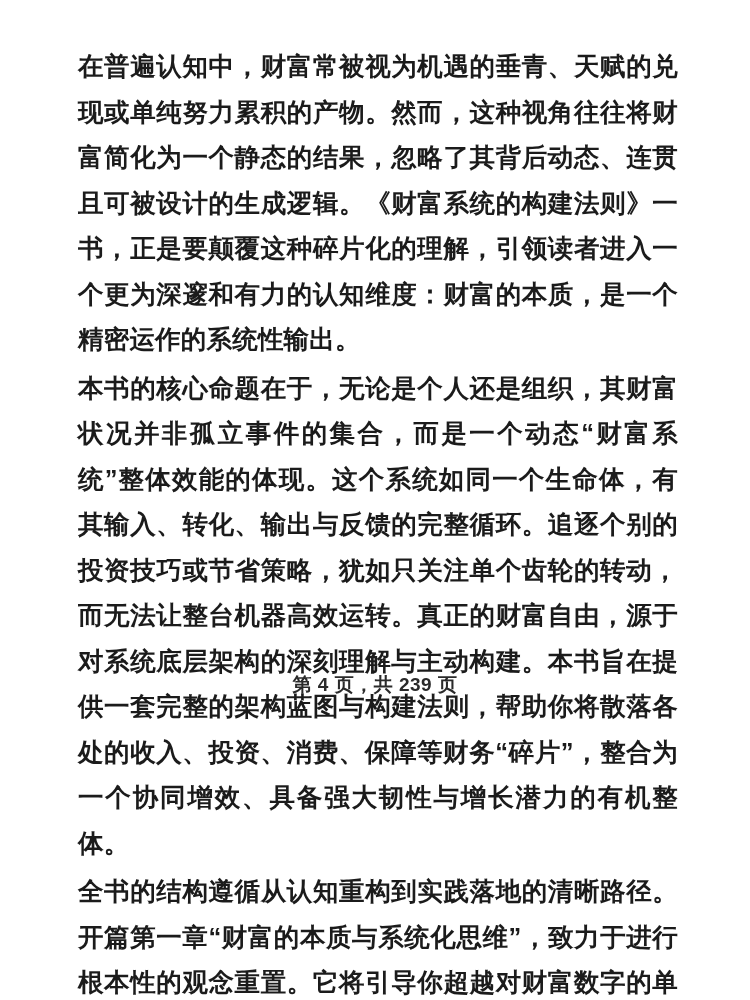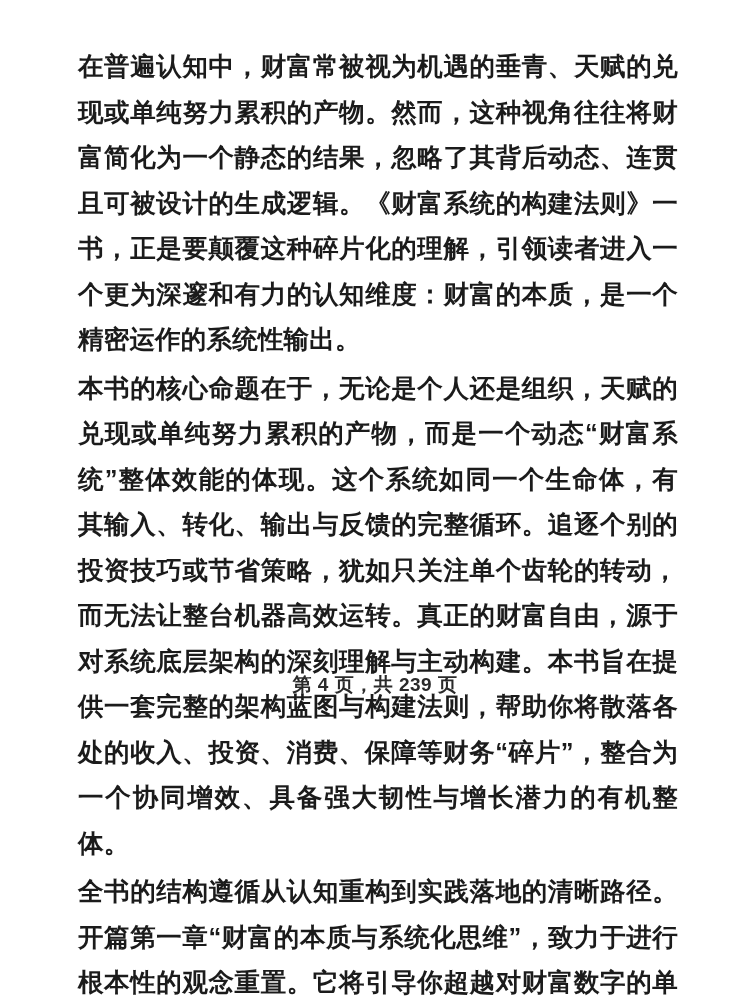--- a/index.html
+++ b/index.html
@@ -50,19 +50,19 @@
     letter-spacing: 0.5px;
   }
 </style>
 </head>
 <body>
 
 <div class="page">
 
   <div class="body-text">
     <p class="para">在普遍认知中，财富常被视为机遇的垂青、天赋的兑现或单纯努力累积的产物。然而，这种视角往往将财富简化为一个静态的结果，忽略了其背后动态、连贯且可被设计的生成逻辑。《财富系统的构建法则》一书，正是要颠覆这种碎片化的理解，引领读者进入一个更为深邃和有力的认知维度：财富的本质，是一个精密运作的系统性输出。</p>
-    <p class="para">本书的核心命题在于，无论是个人还是组织，天赋的兑现或单纯努力累积的产物，而是一个动态“财富系统”整体效能的体现。这个系统如同一个生命体，有其输入、转化、输出与反馈的完整循环。追逐个别的投资技巧或节省策略，犹如只关注单个齿轮的转动，而无法让整台机器高效运转。真正的财富自由，源于对系统底层架构的深刻理解与主动构建。本书旨在提供一套完整的架构蓝图与构建法则，帮助你将散落各处的收入、投资、消费、保障等财务“碎片”，整合为一个协同增效、具备强大韧性与增长潜力的有机整体。</p>
+    <p class="para">本书的核心命题在于，无论是个人还是组织，其财富状况并非孤立事件的集合，而是一个动态“财富系统”整体效能的体现。这个系统如同一个生命体，有其输入、转化、输出与反馈的完整循环。追逐个别的投资技巧或节省策略，犹如只关注单个齿轮的转动，而无法让整台机器高效运转。真正的财富自由，源于对系统底层架构的深刻理解与主动构建。本书旨在提供一套完整的架构蓝图与构建法则，帮助你将散落各处的收入、投资、消费、保障等财务“碎片”，整合为一个协同增效、具备强大韧性与增长潜力的有机整体。</p>
     <p class="para">全书的结构遵循从认知重构到实践落地的清晰路径。开篇第一章“财富的本质与系统化思维”，致力于进行根本性的观念重置。它将引导你超越对财富数字的单一关注，转而审视财富创造的过程本</p>
   </div>
 
   <div class="footer">第 4 页，共 239 页</div>
 
 </div>
 
 </body></html>

